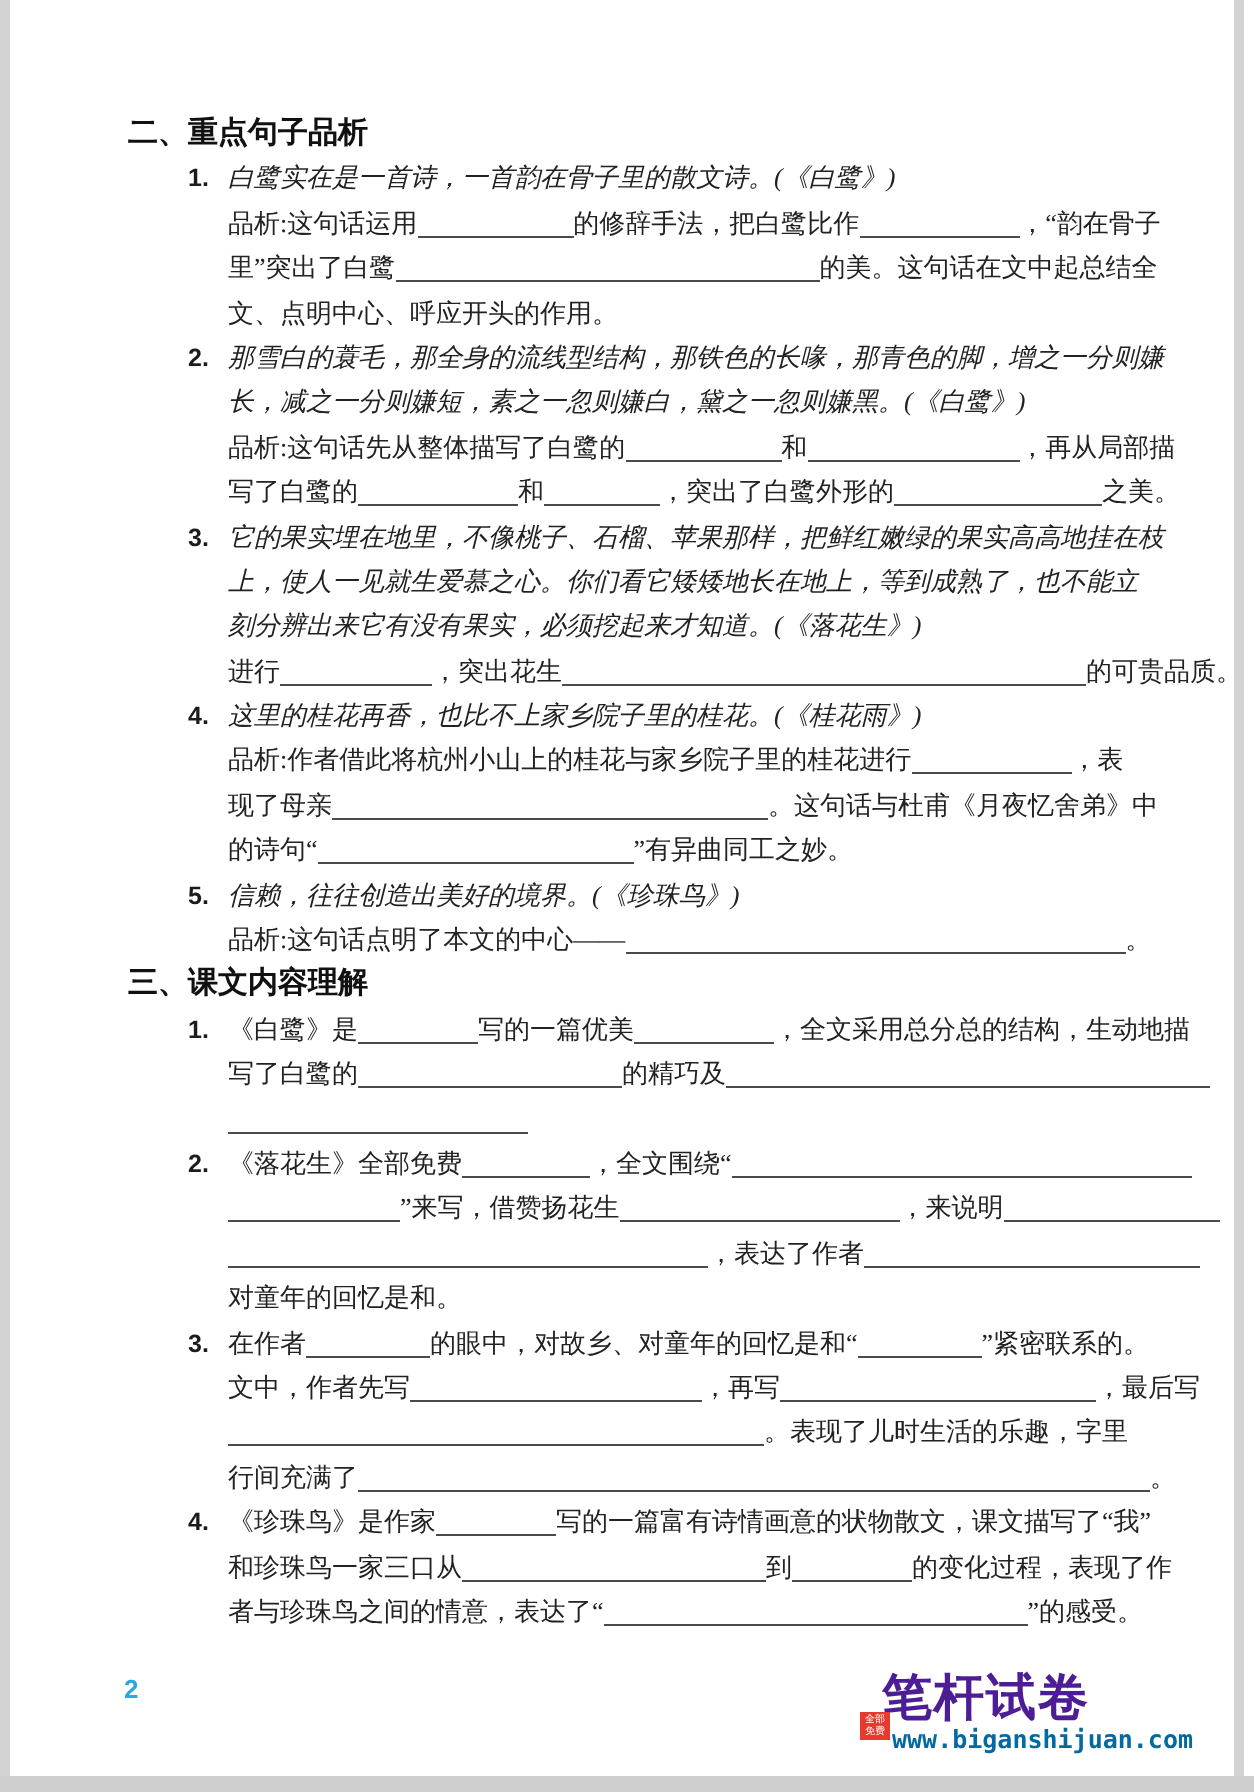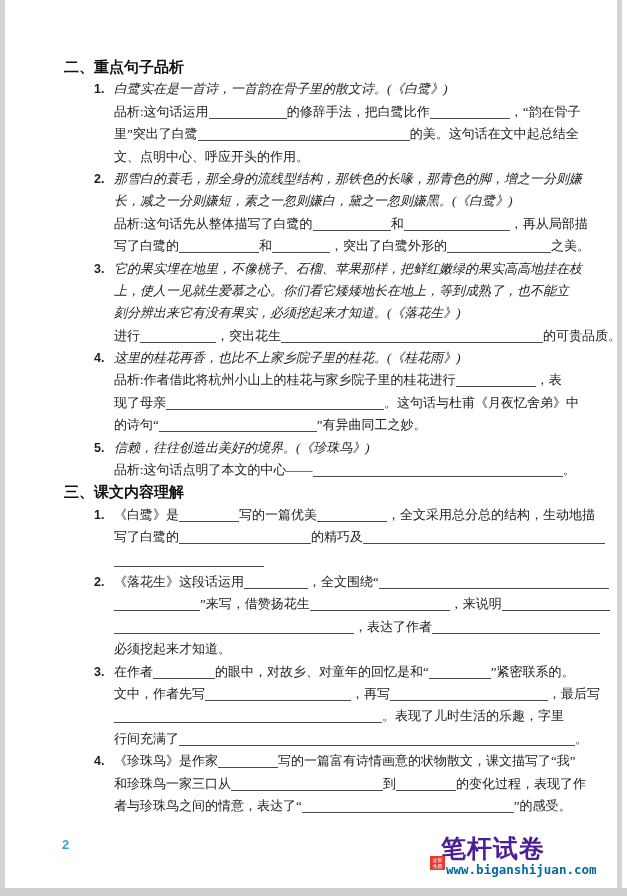--- a/index.html
+++ b/index.html
@@ -107,24 +107,24 @@
             <div class="num">1.</div>
             <div class="lines">
               <div class="line song"><span>《白鹭》是</span><span class="blank" style="width: 60px;"></span><span>写的一篇优美</span><span class="blank" style="width: 70px;"></span><span>，全文采用总分总的结构，生动地描</span></div>
               <div class="line song"><span>写了白鹭的</span><span class="blank" style="width: 132px;"></span><span>的精巧及</span><span class="blank" style="width: 242px;"></span></div>
               <div class="line song"><span class="blank" style="width: 150px;"></span></div>
             </div>
           </div>
           <div class="item">
             <div class="num">2.</div>
             <div class="lines">
-              <div class="line song"><span>《落花生》这段话运用</span><span class="blank" style="width: 64px;"></span><span>，全文围绕“</span><span class="blank" style="width: 230px;"></span></div>
+              <div class="line song"><span>《落花生》全部免费</span><span class="blank" style="width: 64px;"></span><span>，全文围绕“</span><span class="blank" style="width: 230px;"></span></div>
               <div class="line song"><span class="blank" style="width: 86px;"></span><span>”来写，借赞扬花生</span><span class="blank" style="width: 140px;"></span><span>，来说明</span><span class="blank" style="width: 108px;"></span></div>
               <div class="line song"><span class="blank" style="width: 240px;"></span><span>，表达了作者</span><span class="blank" style="width: 168px;"></span></div>
-              <div class="line song"><span>必须挖起来才知道。</span></div>
+              <div class="line song"><span>对童年的回忆是和。</span></div>
             </div>
           </div>
           <div class="item">
             <div class="num">3.</div>
             <div class="lines">
               <div class="line song"><span>在作者</span><span class="blank" style="width: 62px;"></span><span>的眼中，对故乡、对童年的回忆是和“</span><span class="blank" style="width: 62px;"></span><span>”紧密联系的。</span></div>
               <div class="line song"><span>文中，作者先写</span><span class="blank" style="width: 146px;"></span><span>，再写</span><span class="blank" style="width: 158px;"></span><span>，最后写</span></div>
               <div class="line song"><span class="blank" style="width: 268px;"></span><span>。表现了儿时生活的乐趣，字里</span></div>
               <div class="line song"><span>行间充满了</span><span class="blank" style="width: 396px;"></span><span>。</span></div>
             </div>

